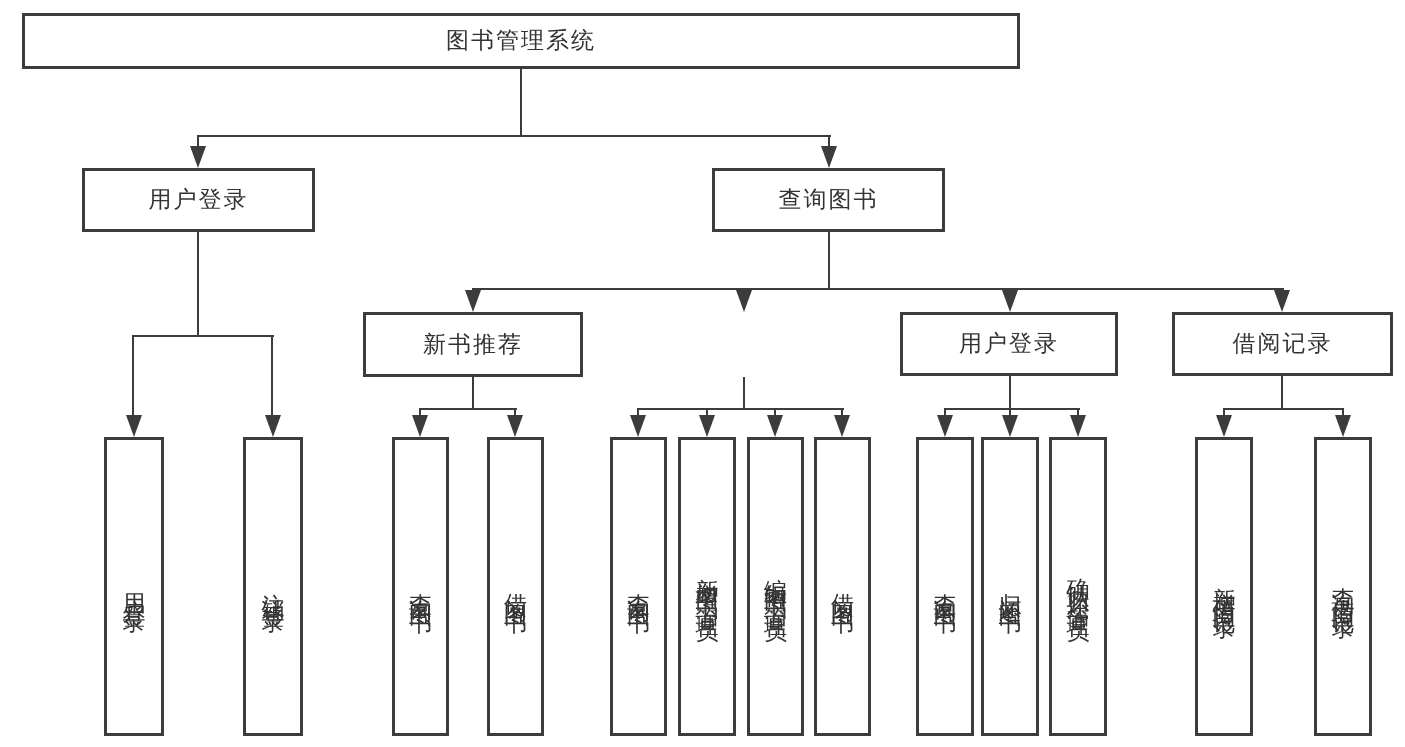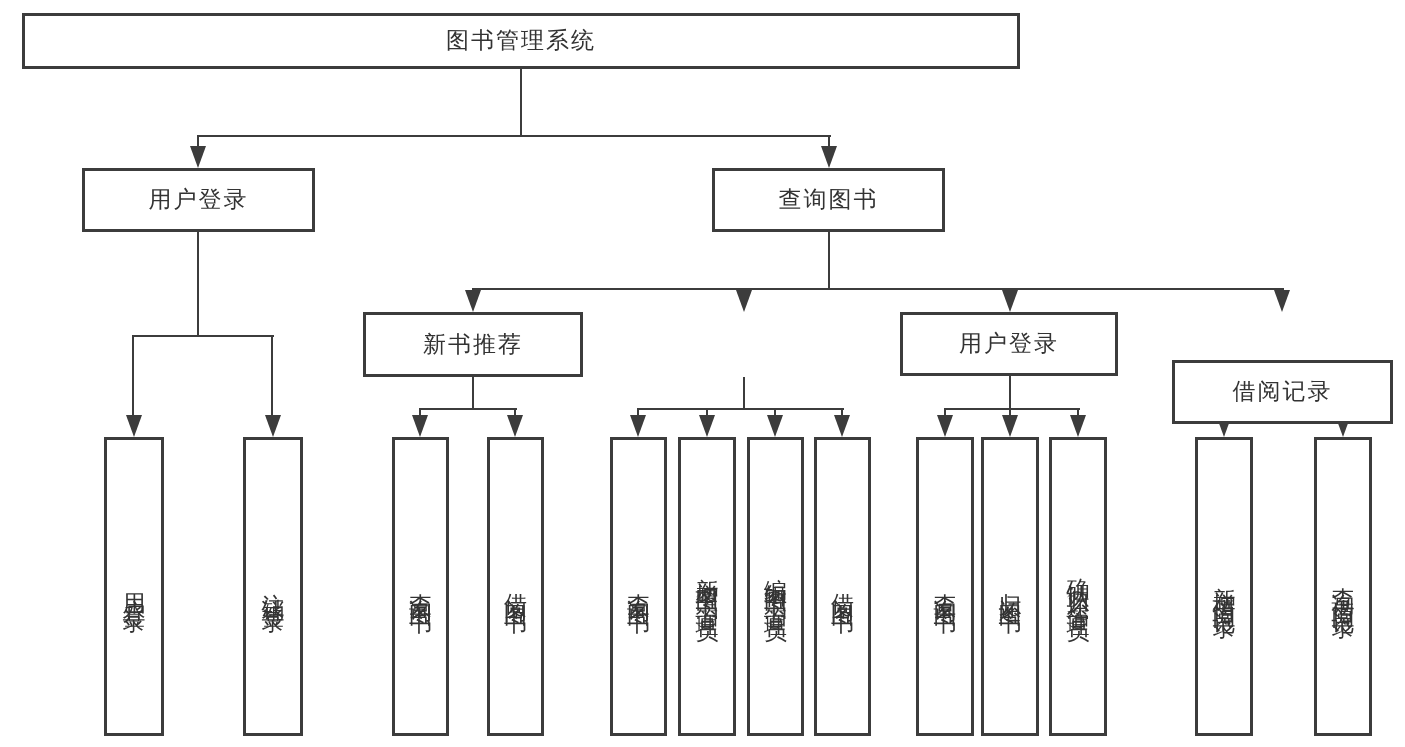--- a/index.html
+++ b/index.html
@@ -106,21 +106,21 @@
     <div class="arrow" style="left: 937px; top: 415px;"></div>
     <div class="arrow" style="left: 1002px; top: 415px;"></div>
     <div class="arrow" style="left: 1070px; top: 415px;"></div>
     <div class="arrow" style="left: 1216px; top: 415px;"></div>
     <div class="arrow" style="left: 1335px; top: 415px;"></div>
     <div class="node h" style="left: 22px; top: 13px; width: 998px; height: 56px;">图书管理系统</div>
     <div class="node h" style="left: 82px; top: 168px; width: 233px; height: 64px;">用户登录</div>
     <div class="node h" style="left: 712px; top: 168px; width: 233px; height: 64px;">查询图书</div>
     <div class="node h" style="left: 363px; top: 312px; width: 220px; height: 65px;">新书推荐</div>
     <div class="node h" style="left: 900px; top: 312px; width: 218px; height: 64px;">用户登录</div>
-    <div class="node h" style="left: 1172px; top: 312px; width: 221px; height: 64px; margin-top: 48px;">借阅记录</div>
+    <div class="node h" style="left: 1172px; top: 312px; width: 221px; height: 64px;">借阅记录</div>
     <div class="node v" style="left: 104px; top: 437px; width: 60px; height: 299px;">用户登录</div>
     <div class="node v" style="left: 243px; top: 437px; width: 60px; height: 299px;">注销登录</div>
     <div class="node v" style="left: 392px; top: 437px; width: 57px; height: 299px;">查询图书</div>
     <div class="node v" style="left: 487px; top: 437px; width: 57px; height: 299px;">借阅图书</div>
     <div class="node v" style="left: 610px; top: 437px; width: 57px; height: 299px;">查询图书</div>
     <div class="node v" style="left: 678px; top: 437px; width: 58px; height: 299px;">新增图书（管理员）</div>
     <div class="node v" style="left: 747px; top: 437px; width: 57px; height: 299px;">编辑图书（管理员）</div>
     <div class="node v" style="left: 814px; top: 437px; width: 57px; height: 299px;">借阅图书</div>
     <div class="node v" style="left: 916px; top: 437px; width: 58px; height: 299px;">查询图书</div>
     <div class="node v" style="left: 981px; top: 437px; width: 58px; height: 299px;">归还图书</div>

